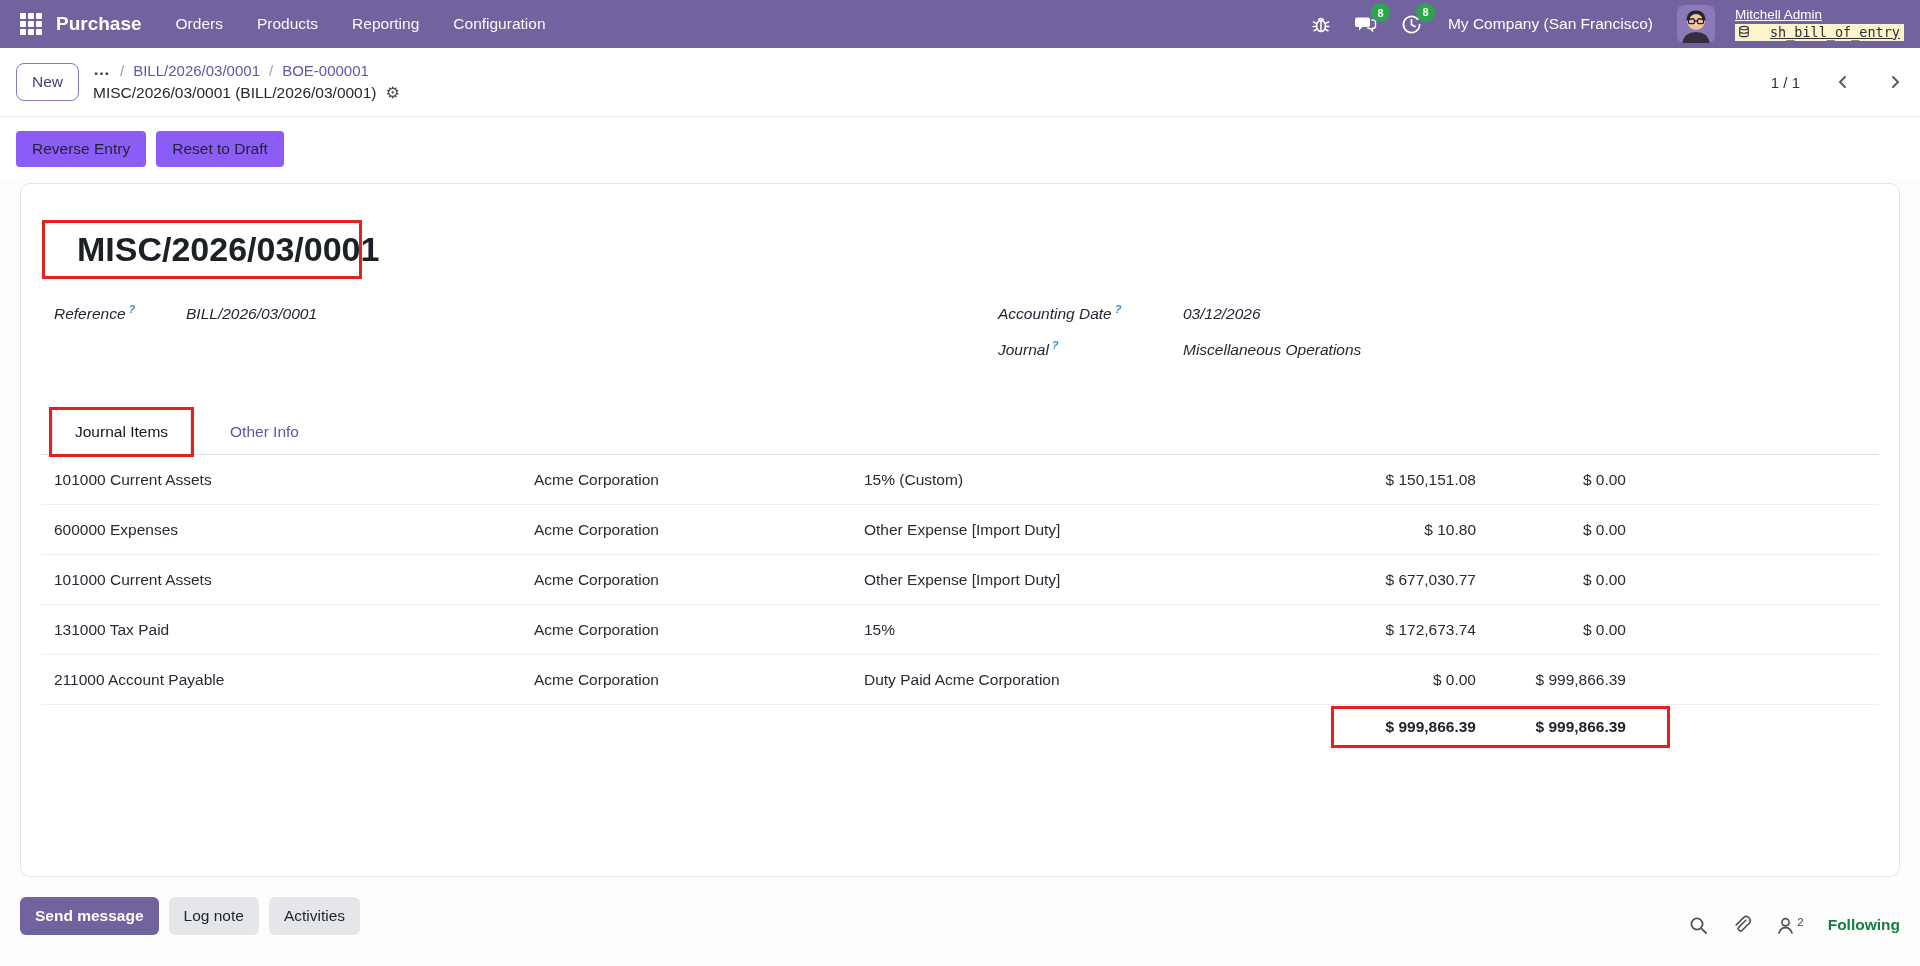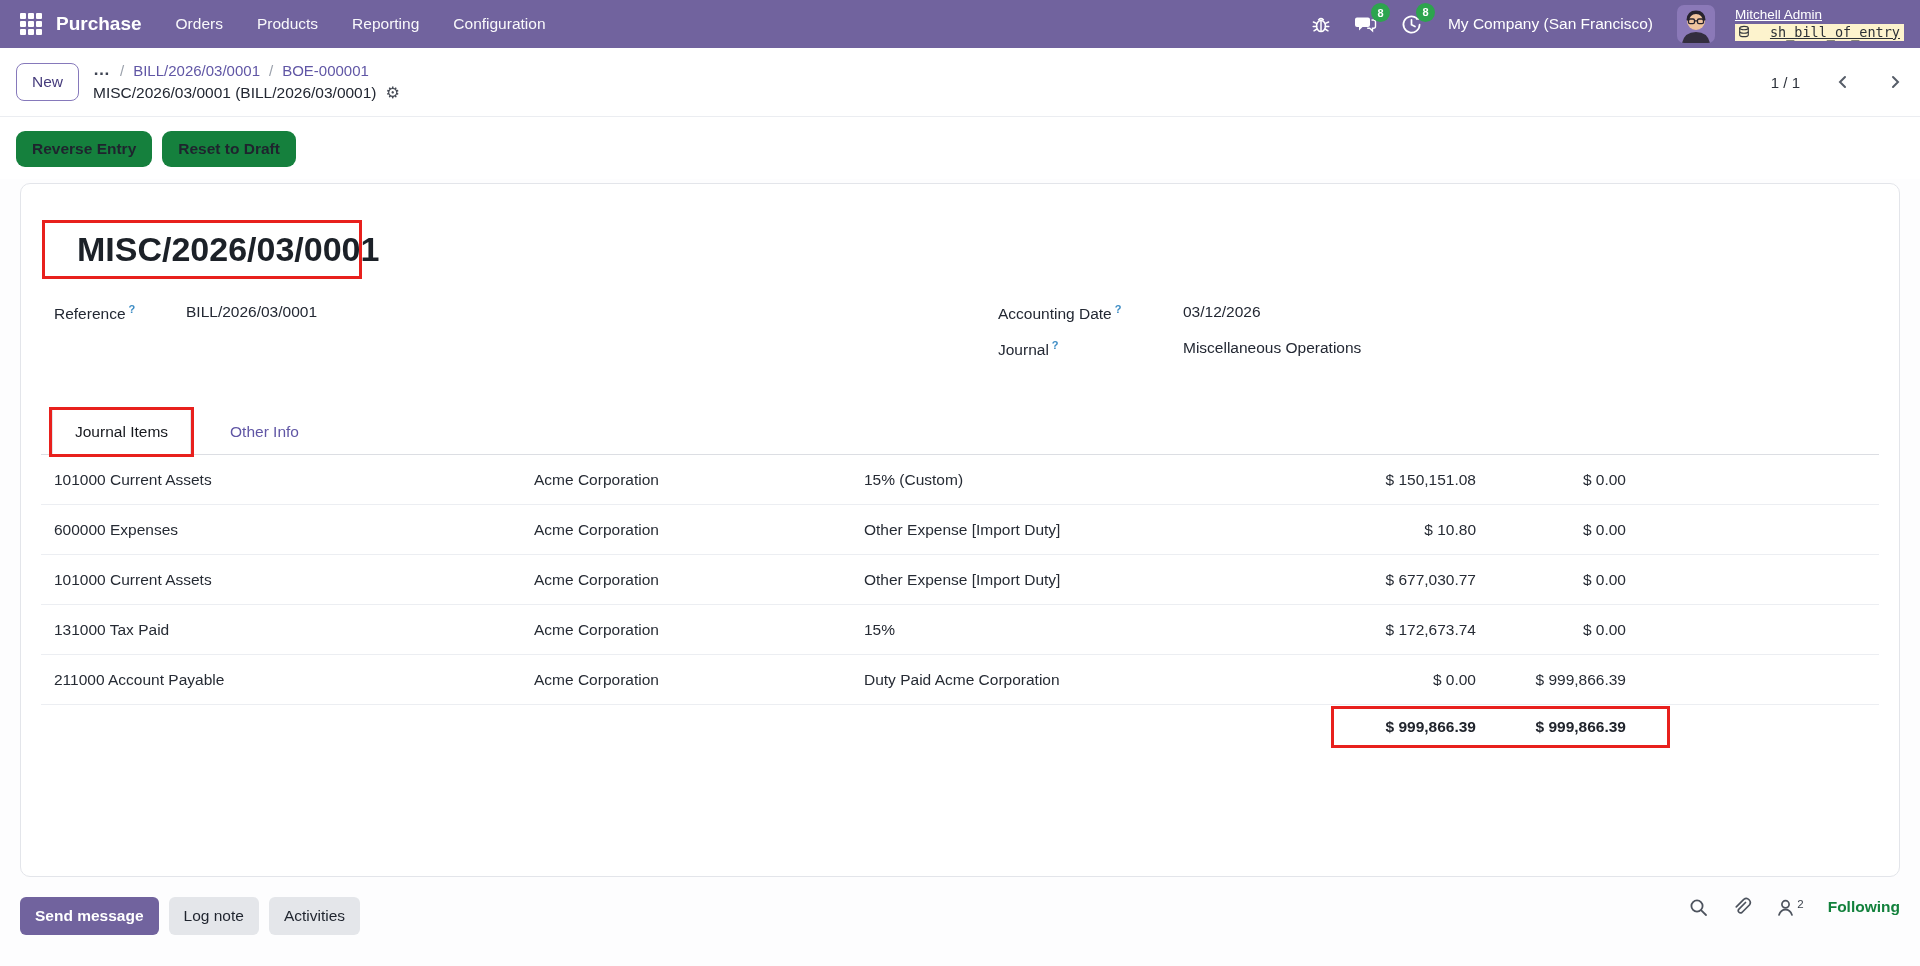--- a/index.html
+++ b/index.html
@@ -34,34 +34,34 @@
   .crumb-ellipsis { font-weight:700; font-size:17px; color:#3e4352; letter-spacing:1px; cursor:pointer; line-height:.6; }
   .crumb-sep { color:#9aa0ab; }
   .crumb-link { color:var(--c-link,#6056a5); cursor:pointer; }
   .crumb-line2 { margin-top:4px; display:flex; align-items:center; gap:9px; font-size:15.5px; color:#222732; }
   .gear { font-family:"DejaVu Sans",sans-serif; font-size:16px; color:#474c56; cursor:pointer; }
   .cp-right { margin-left:auto; display:flex; align-items:center; gap:34px; }
   .pager-count { font-size:15px; color:#2e333c; }
   .pager-btn { background:none; border:none; padding:0; cursor:pointer; display:flex; }
   
   .action-row { background:#fff; display:flex; align-items:center; padding:14px 16px 12px; }
-  .btn-sec { background:#15803d; border:none; color:#1f242e; font-size:15.5px; font-weight:700; padding:9px 16px; border-radius:9px; margin-right:10px; cursor:pointer; }
+  .btn-sec { background:#8b5cf6; border:none; color:#1f242e; font-size:15.5px; font-weight:400; padding:9px 16px; border-radius:4px; margin-right:10px; cursor:pointer; }
   .statusbar { margin-left:auto; display:flex; align-items:center; background:#e6e8ec; border-radius:6px; height:38px; cursor:pointer; }
   .status-draft { padding:0 18px 0 24px; color:#8b909d; font-size:15.5px; display:flex; align-items:center; height:100%; }
   .status-arrow { width:30px; height:38px; background:#fff; display:flex; align-items:center; justify-content:center; }
   .status-posted { border:2px solid var(--c-status_border,#7263ae); background:#f1eef9; color:#12161f; font-weight:700; font-size:15.5px; padding:0 19px; height:38px; display:flex; align-items:center; border-radius:5px; }
   
   .sheet { margin:4px 20px 0; background:#fff; border:1px solid #e3e5ea; border-radius:10px; height:694px; padding:36px 20px 0; }
   .red-border { border:3px solid var(--c-red,#e8201d); }
   .title-box { display:inline-block; margin-left:1px; padding:7px 32px; width:320px; }
   .doc-title { margin:0; font-size:34px; font-weight:700; color:#1c2128; white-space:nowrap; }
   .fields { display:flex; margin-top:24px; }
   .fgroup-left { width:920px; }
   .fgroup-right { width:920px; padding-left:25px; }
-  .frow { display:flex; align-items:flex-start; padding-left:13px; margin-bottom:16px; font-size:15.5px; }
+  .frow { display:flex; align-items:flex-end; padding-left:13px; margin-bottom:16px; font-size:15.5px;font-style:italic; }
   .flabel { color:#232833; font-weight:500; }
   .fgroup-left .flabel { width:132px; }
   .fgroup-right .flabel { width:185px; }
   .fvalue { color:#232833; }
   sup.help { color:#3d8cc4; font-size:11px; margin-left:3px; font-weight:600; cursor:pointer; }
   
   .tabbar { margin-top:22px; display:flex; align-items:flex-end; border-bottom:1px solid #dcdee3; padding-left:8px; height:58px; }
   .tab-red-wrap { margin-bottom:-3px; display:flex; background:#fca5a5; }
   .tab { font-size:15.5px; padding:13px 22px; cursor:pointer; white-space:nowrap; }
   .tab.active { color:#16181d; font-weight:500; background:#fff; border-left:1px solid #e2e4e9; border-right:1px solid #e2e4e9; }
@@ -70,21 +70,21 @@
   .trow { display:grid; grid-template-columns:480px 330px 350px 277px 150px 170px 1fr; align-items:center; }
   .trow.head { height:45px; font-weight:700; font-size:15px; color:#1b202a; border-bottom:1px solid #d9dbe0; }
   .trow.body { height:50px; border-bottom:1px solid #eceef2; font-size:15.5px; color:#262b34; cursor:pointer; }
   .cell { padding-left:13px; white-space:nowrap; overflow:hidden; }
   .cell.money { text-align:right; padding-left:0; padding-right:2px; }
   .cell.tax { padding-left:25px; }
   .cell.iconcol { display:flex; justify-content:flex-end; padding-right:28px; }
   .trow.totals { height:44px; position:relative; font-weight:700; font-size:15.5px; color:#20242c; }
   .totals-red-box { position:absolute; right:209px; top:1px; width:339px; height:42px; pointer-events:none; }
   
-  .chatter { margin:20px 20px 0; display:flex; align-items:flex-start; }
+  .chatter { margin:20px 20px 0; display:flex; align-items:flex-end; }
   .btn-primary { background:var(--c-primary,#71639e); color:#fff; font-weight:700; font-size:15.5px; border:none; border-radius:6px; padding:10px 15px; margin-right:10px; cursor:pointer; }
   .btn-chat { background:#e4e6ea; color:#1f242e; font-weight:500; font-size:15.5px; border:none; border-radius:6px; padding:10px 15px; margin-right:10px; cursor:pointer; }
   .chatter-right { margin-left:auto; display:flex; align-items:center; gap:24px; }
   .ch-icon { background:none; border:none; padding:0; cursor:pointer; display:flex; color:#4d535e; }
   .followers { display:flex; align-items:flex-start; }
   .followers sup { font-size:11.5px; color:#3c424c; margin-left:2px; }
   .following { color:var(--c-following,#12813c); font-weight:600; font-size:15.5px; cursor:pointer; background:none; border:none; padding:0; }
 </style>
 </head>
 <body>

